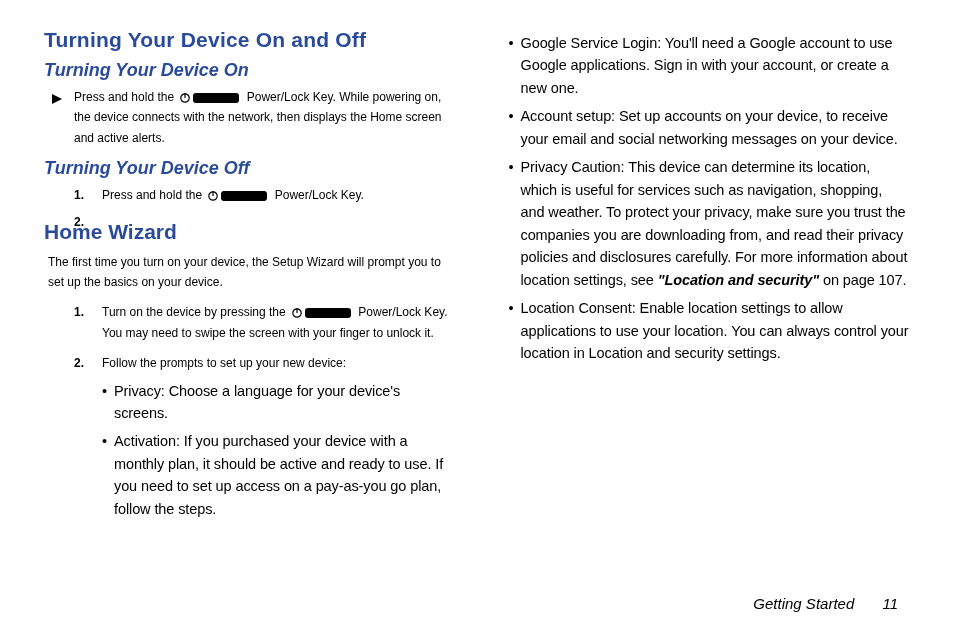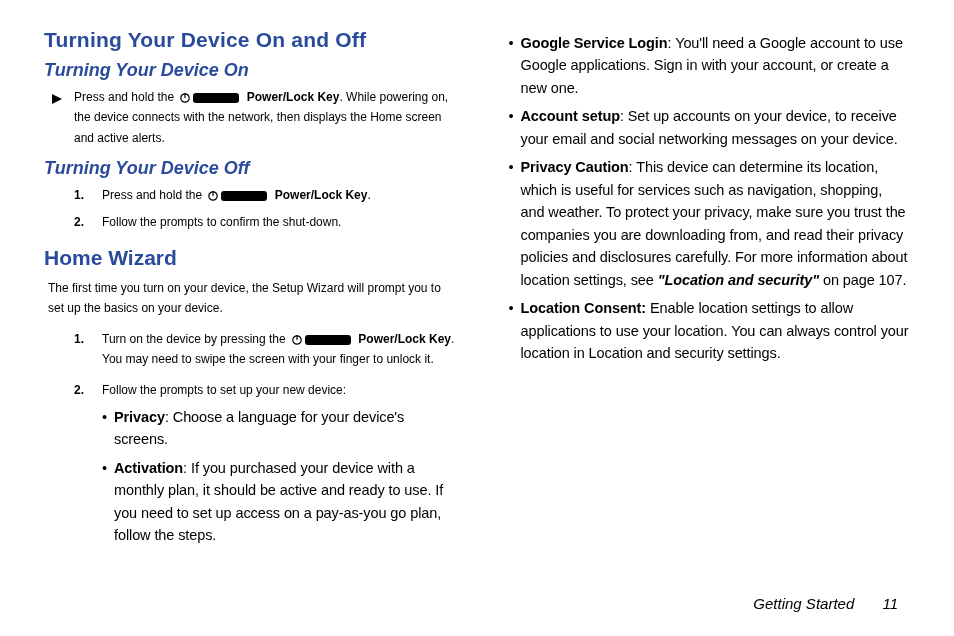--- a/index.html
+++ b/index.html
@@ -88,21 +88,21 @@
     font-size: 14.5px;
     line-height: 1.55;
     margin-top: 6px;
     letter-spacing: -0.1px;
   }
   .bullet-r .dot {
     position: absolute;
     left: 10px;
     top: 0;
   }
-  .b { font-weight: 700; }
+  .b { font-weight: 400; }
   .bi { font-weight: 700; font-style: italic; }
   .keyicon {
     display: inline-block;
     vertical-align: middle;
     margin: 0 2px;
   }
   .keyicon svg { display: block; }
   .footer {
     position: absolute;
     bottom: 24px;
@@ -150,21 +150,20 @@
           <circle cx="6" cy="7" r="4.2" fill="none" stroke="#000" stroke-width="1.2"></circle>
           <line x1="6" y1="2" x2="6" y2="7" stroke="#000" stroke-width="1.2"></line>
           <rect x="14" y="2" width="46" height="10" rx="3" fill="#000"></rect>
         </svg>
       </span>
       <span class="b">Power/Lock Key</span><span>.</span>
     </div>
 
     <div class="body ol-item">
       <span class="num">2.</span>
-      <span>Follow the prompts to confirm the shut-down.</span>
     </div>
 
     <div class="h1b">Home Wizard</div>
 
     <div class="body para" style="padding-left:4px">The first time you turn on your device, the Setup Wizard will prompt you to set up the basics on your device.</div>
 
     <div class="body ol-item" style="margin-top:10px">
       <span class="num">1.</span>
       <span>Turn on the device by pressing the </span>
       <span class="keyicon">

